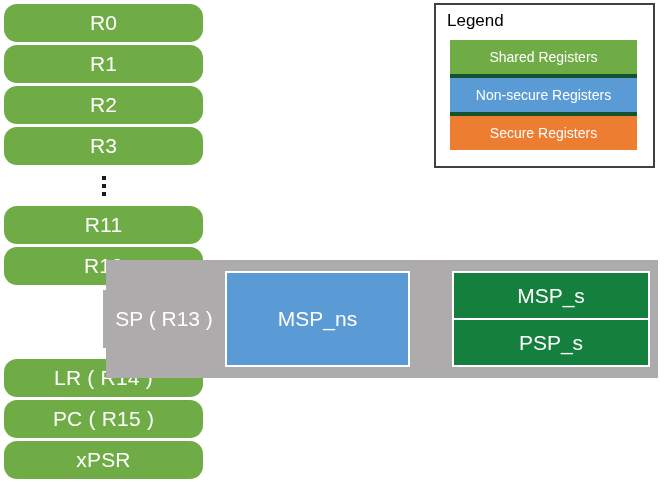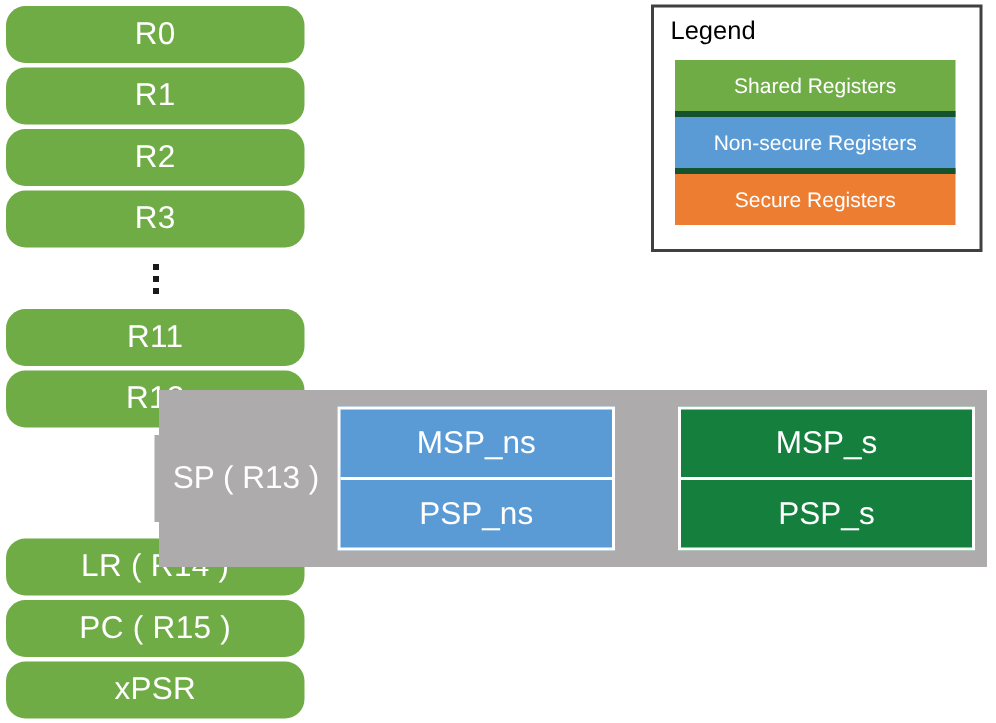--- a/index.html
+++ b/index.html
@@ -187,21 +187,20 @@
   <div class="reg-bar" style="top:359px">LR ( R14 )</div>
   <div class="reg-bar" style="top:400px">PC ( R15 )</div>
   <div class="reg-bar" style="top:441px">xPSR</div>
 
   <div id="sp-gray-main"></div>
   <div id="sp-gray-tab"></div>
   <div id="sp-label">SP ( R13 )</div>
 
   <div class="sp-box" id="ns-box">
     <div class="sp-cell">MSP_ns</div>
-    <div class="sp-cell">PSP_ns</div>
   </div>
 
   <div class="sp-box" id="s-box">
     <div class="sp-cell">MSP_s</div>
     <div class="sp-cell">PSP_s</div>
   </div>
 
   <div id="legend">
     <div id="legend-title">Legend</div>
     <div id="legend-items">

